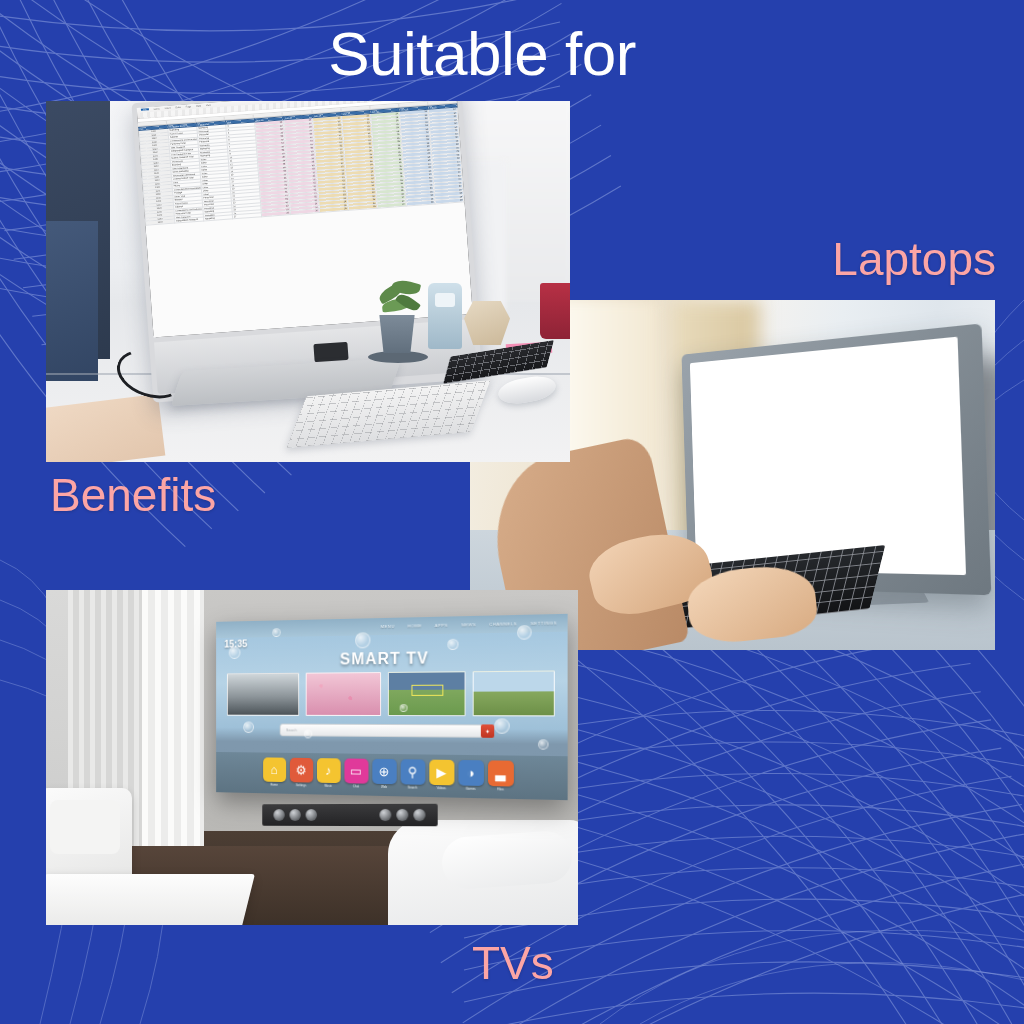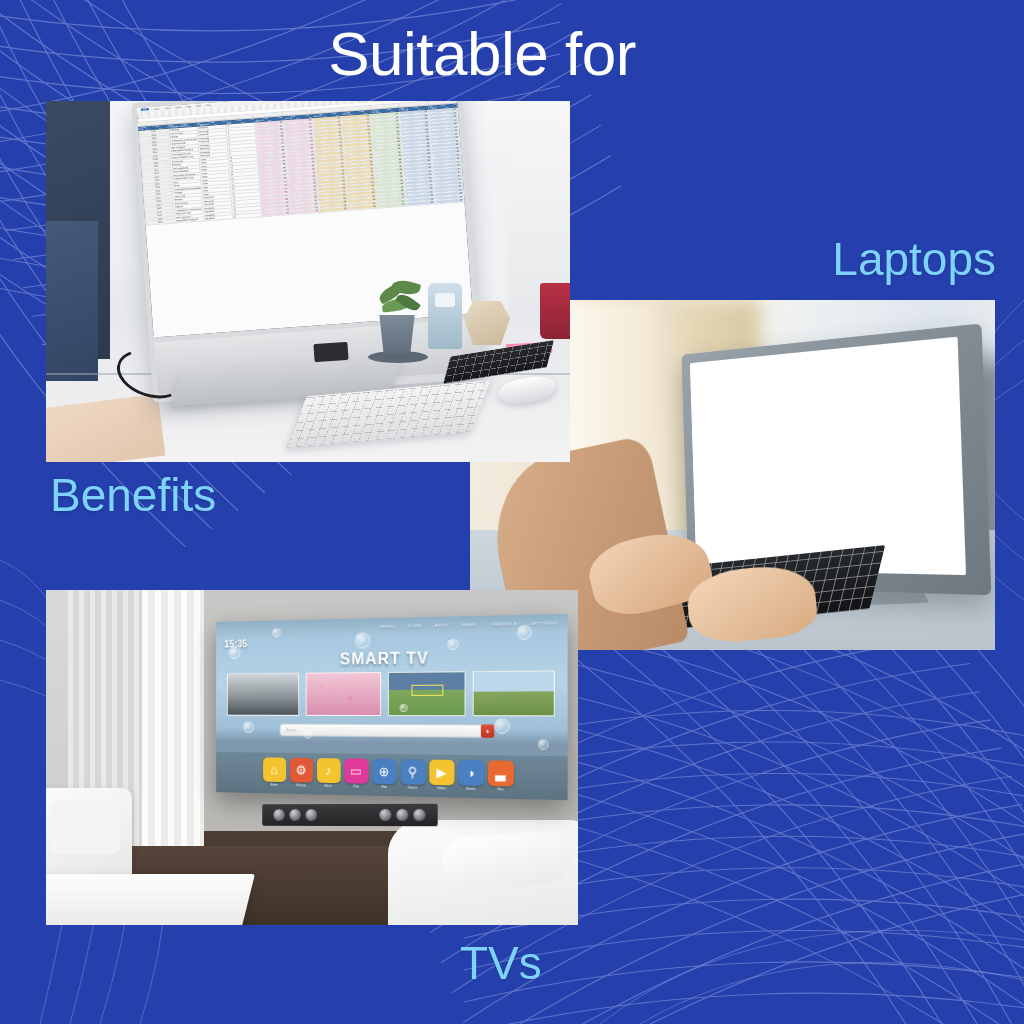--- a/index.html
+++ b/index.html
@@ -16,25 +16,25 @@
 
   
   #title {
     position:absolute; top:18px; left:0; width:964px;
     text-align:center; color:#fff;
     font-size:62px; font-weight:normal; letter-spacing:-0.5px;
     z-index:30;
   }
 
   
-  .cap { position:absolute; color:#7dd3fc; font-size:46px; font-weight:300; z-index:30;
+  .cap { position:absolute; color:#fca5a5; font-size:46px; font-weight:300; z-index:30;
          text-shadow:0 1px 3px rgba(0,0,0,.18); }
   #cap-monitors { left:50px;  top:468px; }
   #cap-laptops  { right:28px; top:232px; }
-  #cap-tvs      { left:460px; top:936px; }
+  #cap-tvs      { left:472px; top:936px; }
 
   
   .photo { position:absolute; overflow:hidden; background:#dfe3e8; z-index:10; }
   #photo-monitor { left:46px;  top:101px; width:524px; height:361px; z-index:12; }
   #photo-laptop  { left:470px; top:300px; width:525px; height:350px; z-index:11; }
   #photo-tv      { left:46px;  top:590px; width:532px; height:335px; z-index:12; }
 
   
   #photo-monitor .office-bg{
     position:absolute; inset:0;

